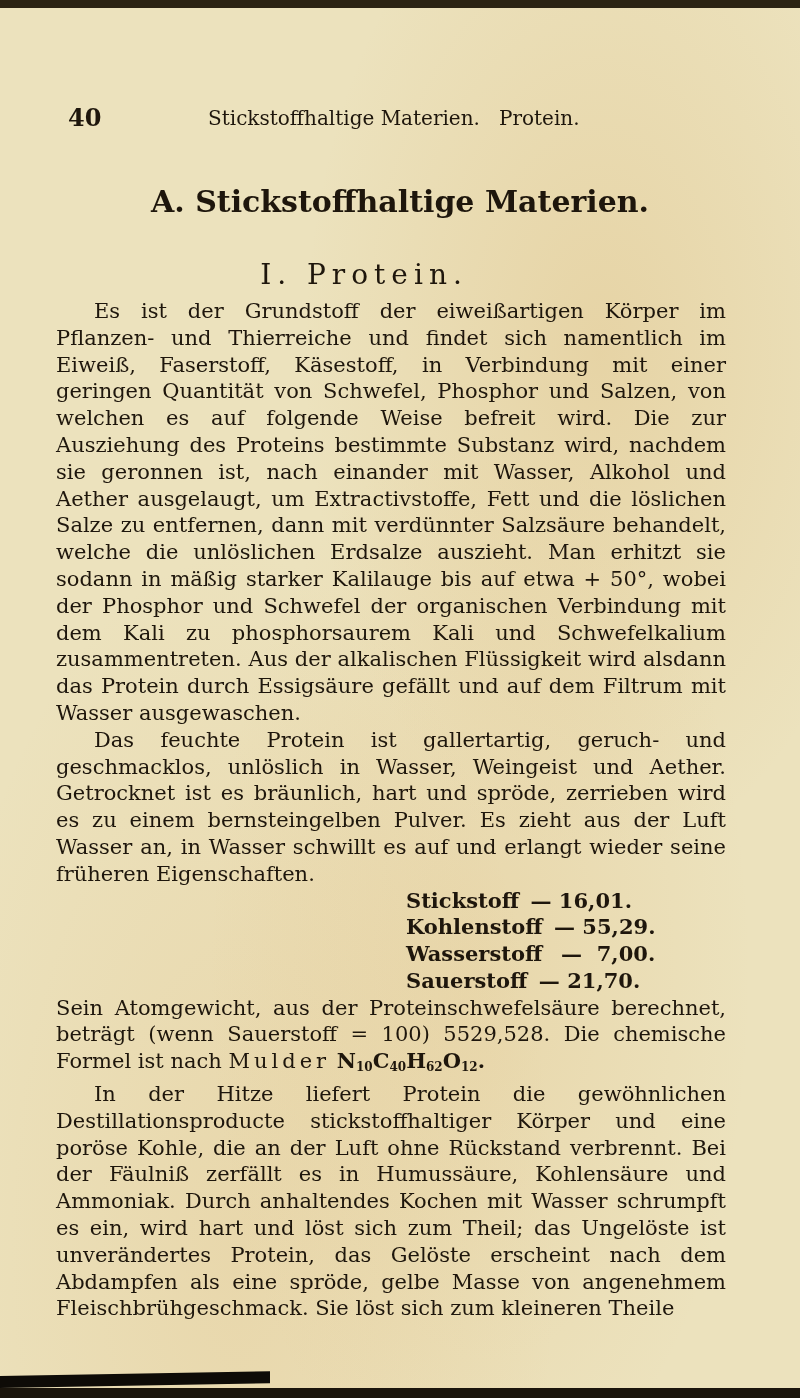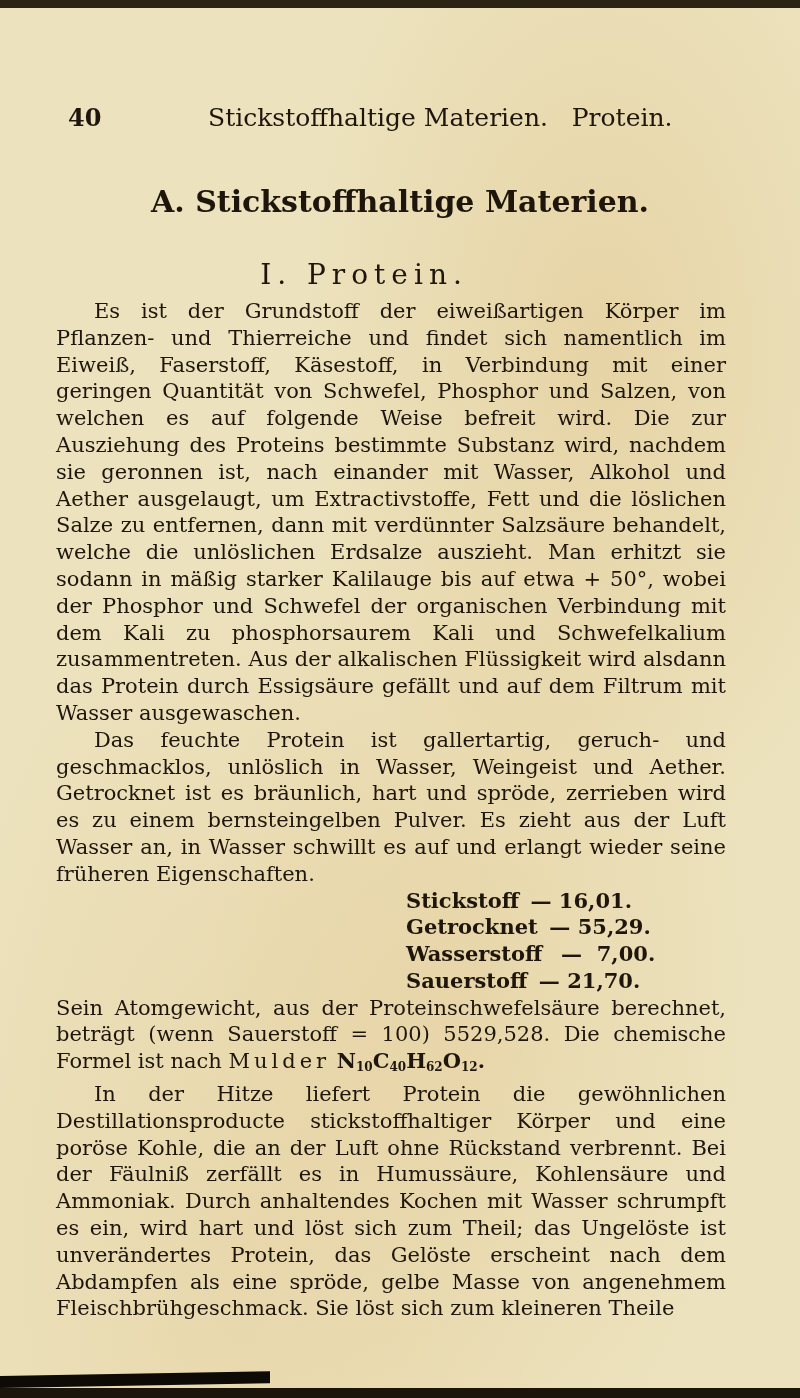--- a/index.html
+++ b/index.html
@@ -17,21 +17,21 @@
       radial-gradient(ellipse at 30% 90%, rgba(215,165,90,0.18), transparent 40%),
       #ece2bd;
   }
   .topbar { position:absolute; left:0; top:0; width:800px; height:8px; background:#2b2313; }
   .bottombar { position:absolute; left:0; bottom:0; width:270px; height:12px; background:#0e0b07; transform:skewY(-1deg); transform-origin:left; }
   .running-head {
     position:absolute; top:90px; left:60px; right:60px; height:40px;
     font-size:22px; line-height:40px;
   }
   .page-number { position:absolute; left:8px; font-weight:bold; font-size:24px; }
-  .running-title { position:absolute; left:148px; font-size:25px; }
+  .running-title { position:absolute; left:148px; font-size:20px; }
   .section-title {
     position:absolute; top:176px; left:0; width:800px; text-align:center;
     font-size:30px; font-weight:bold;
   }
   .chapter-title {
     position:absolute; top:250px; left:0; width:728px; text-align:center;
     font-size:28px; letter-spacing:6px;
   }
   .body-text {
     position:absolute; top:290px; left:56px; width:670px;
@@ -65,21 +65,21 @@
   <div class="body-text">
     <p class="indent">Es ist der Grundstoff der eiweißartigen Körper im Pflanzen- und Thierreiche und findet sich namentlich im Eiweiß, Faserstoff, Käsestoff, in Verbindung mit einer geringen Quantität von Schwefel, Phosphor und Salzen, von welchen es auf folgende Weise befreit wird. Die zur Ausziehung des Proteins bestimmte Substanz wird, nachdem sie geronnen ist, nach einander mit Wasser, Alkohol und Aether ausgelaugt, um Extractivstoffe, Fett und die löslichen Salze zu entfernen, dann mit verdünnter Salzsäure behandelt, welche die unlöslichen Erdsalze auszieht. Man erhitzt sie sodann in mäßig starker Kalilauge bis auf etwa + 50°, wobei der Phosphor und Schwefel der organischen Verbindung mit dem Kali zu phosphorsaurem Kali und Schwefelkalium zusammentreten. Aus der alkalischen Flüssigkeit wird alsdann das Protein durch Essigsäure gefällt und auf dem Filtrum mit Wasser ausgewaschen.</p>
     <p class="indent">Das feuchte Protein ist gallertartig, geruch- und geschmacklos, unlöslich in Wasser, Weingeist und Aether. Getrocknet ist es bräunlich, hart und spröde, zerrieben wird es zu einem bernsteingelben Pulver. Es zieht aus der Luft Wasser an, in Wasser schwillt es auf und erlangt wieder seine früheren Eigenschaften.</p>
 
     <div class="composition">
       <div class="comp-row" style="top:0">
         <span class="el">Stickstoff</span>
         <span class="val">— 16,01.</span>
       </div>
       <div class="comp-row" style="top:26.8px">
-        <span class="el">Getrocknet</span>
+        <span class="el">Kohlenstoff</span>
         <span class="val">— 55,29.</span>
       </div>
       <div class="comp-row" style="top:53.6px">
         <span class="el">Wasserstoff</span>
         <span class="val" style="white-space:pre">—  7,00.</span>
       </div>
       <div class="comp-row" style="top:80.4px">
         <span class="el">Sauerstoff</span>
         <span class="val">— 21,70.</span>
       </div>

